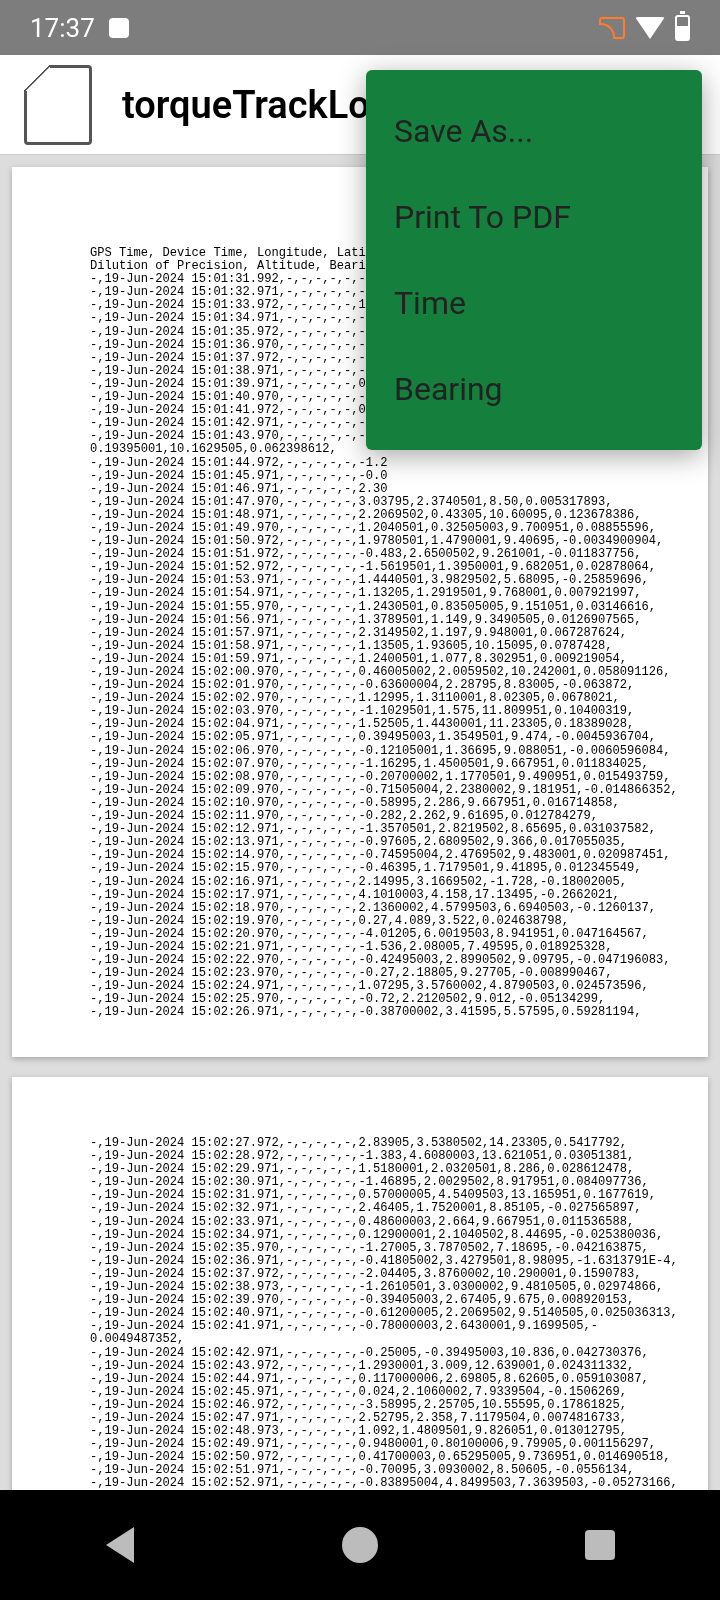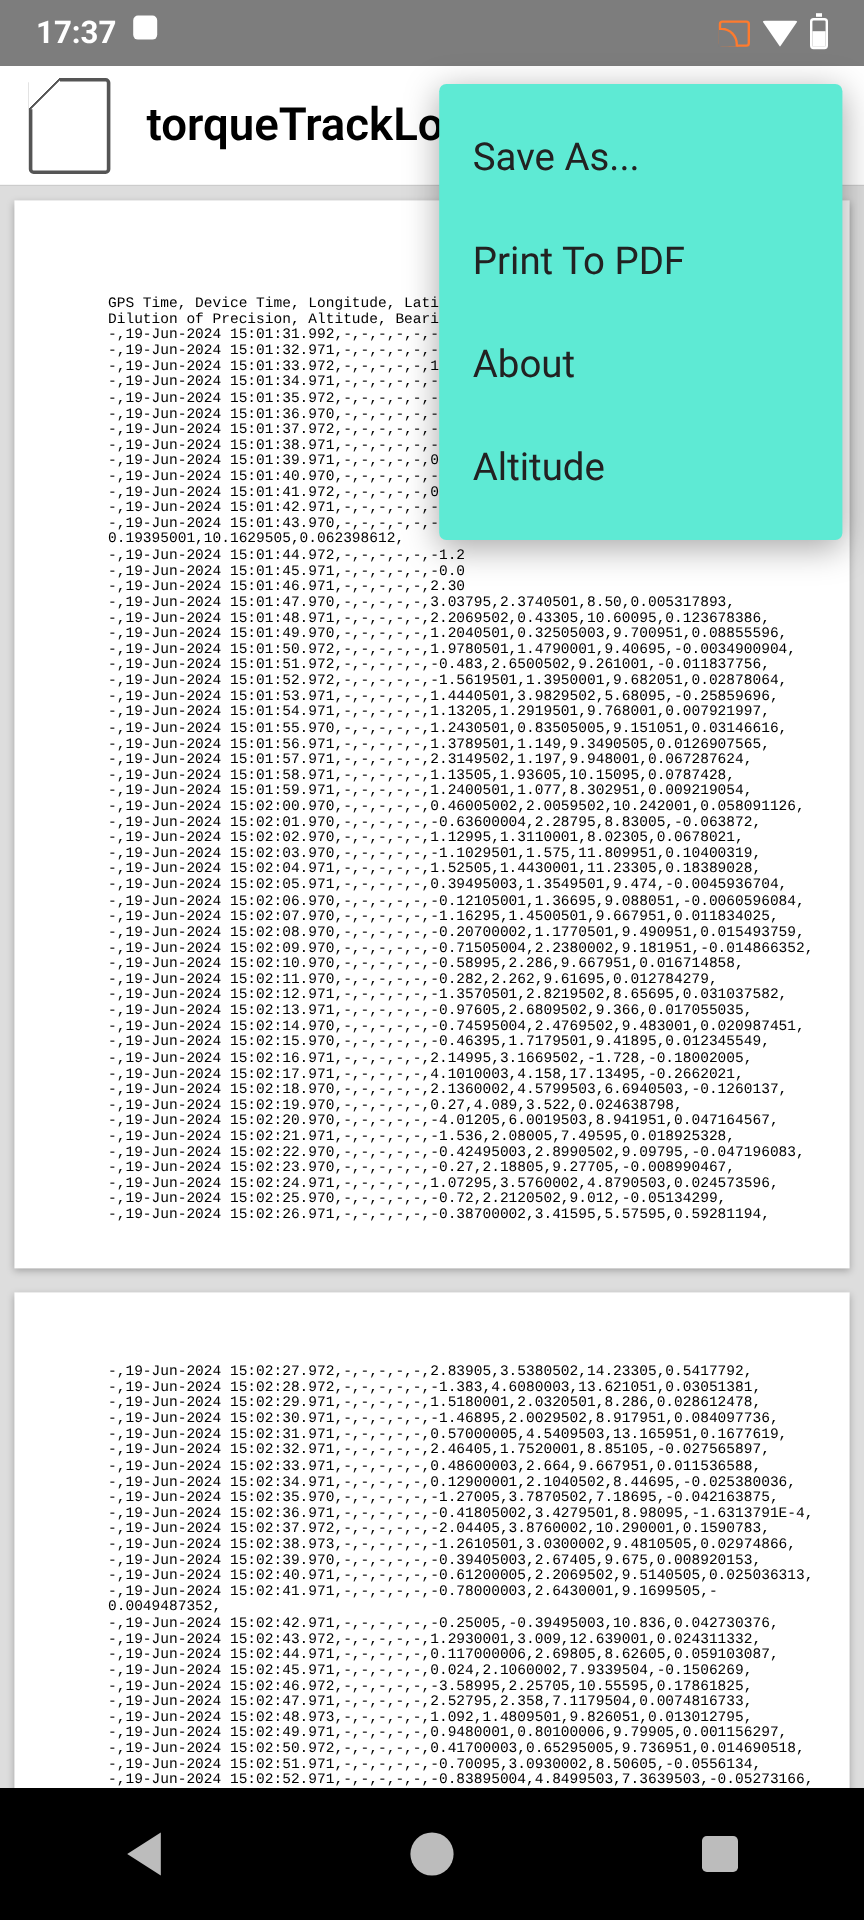--- a/index.html
+++ b/index.html
@@ -1,31 +1,31 @@
 <!DOCTYPE html>
 <html><head>
 <meta charset="utf-8">
 <style>
   * { margin:0; padding:0; box-sizing:border-box; }
   html,body { width:720px; height:1600px; font-family:-apple-system,Roboto,sans-serif; background:#000; overflow:hidden;}
   .status-bar { height:55px; background:#7d7d7d; color:#fff; display:flex; align-items:center; justify-content:space-between; padding:0 30px; font-size:24px; }
-  .status-left { display:flex; align-items:flex-start; gap:14px; font-weight:700; }
+  .status-left { display:flex; align-items:center; gap:14px; font-weight:400; }
   .status-right { display:flex; align-items:center; gap:10px; }
   .clock { font-size:26px; }
   .white-square { width:20px; height:20px; background:#fff; border-radius:4px; }
   .app-bar { height:100px; background:#fff; display:flex; align-items:center; padding:0 24px; gap:30px; border-bottom:1px solid #ccc;}
   .doc-icon { width:68px; height:80px; position:relative; background:linear-gradient(#fff,#fff); border:3px solid #555; border-radius:4px;}
   .doc-icon::after { content:""; position:absolute; top:-3px; left:-3px; width:26px; height:26px; background:linear-gradient(135deg,#fff 49%,#555 50%,#555 53%,#fff 54%); }
   .app-title { font-size:38px; font-weight:600; color:#000; }
   .viewport { position:absolute; top:155px; left:0; right:0; bottom:110px; background:#ddd; padding:12px; overflow:hidden;}
   .page { background:#fff; margin:0 auto 20px auto; width:696px; padding:80px 0 60px 78px; box-shadow:0 2px 6px rgba(0,0,0,.25);}
   .page pre { font-family:"Courier New",monospace; font-size:12.1px; line-height:13.1px; white-space:pre; color:#000;}
   .page1 { height:890px; }
   .page2 { height:605px; padding-top:60px;}
-  .menu { position:absolute; top:70px; right:18px; width:336px; background:#5eead4; border-radius:6px; box-shadow:0 6px 28px rgba(0,0,0,.35); padding:18px 0;}
+  .menu { position:absolute; top:70px; right:18px; width:336px; background:#15803d; border-radius:6px; box-shadow:0 6px 28px rgba(0,0,0,.35); padding:18px 0;}
   .menu-item { padding:24px 28px; font-size:32px; color:#222; }
   .navbar { position:absolute; bottom:0; left:0; right:0; height:110px; background:#000; display:flex; justify-content:space-around; align-items:center;}
   .nav-btn { width:60px; height:60px; display:flex; align-items:center; justify-content:center;}
   .tri { width:0; height:0; border-top:18px solid transparent; border-bottom:18px solid transparent; border-right:28px solid #bcbcbc;}
   .circ { width:36px; height:36px; border-radius:50%; background:#bcbcbc;}
   .sq { width:30px; height:30px; background:#bcbcbc; border-radius:4px;}
   .cast-icon { width:26px; height:22px; border:2.5px solid #ff7b2e; border-radius:3px; position:relative;}
   .cast-icon::after{content:"";position:absolute;left:-2px;bottom:-2px;width:14px;height:14px;border-top:2.5px solid #ff7b2e;border-right:2.5px solid #ff7b2e;border-radius:0 14px 0 0;background:#7d7d7d;}
   .wifi-icon{width:0;height:0;border-left:15px solid transparent;border-right:15px solid transparent;border-top:22px solid #fff;border-radius:3px;}
   .batt-icon{width:15px;height:26px;border:2.5px solid #fff;border-radius:3px;position:relative;}
@@ -142,22 +142,22 @@
 -,19-Jun-2024 15:02:50.972,-,-,-,-,-,0.41700003,0.65295005,9.736951,0.014690518,
 -,19-Jun-2024 15:02:51.971,-,-,-,-,-,-0.70095,3.0930002,8.50605,-0.0556134,
 -,19-Jun-2024 15:02:52.971,-,-,-,-,-,-0.83895004,4.8499503,7.3639503,-0.05273166,
 -,19-Jun-2024 15:02:53.971,-,-,-,-,-,1.8220501,2.6899502,10.38405,0.10276117,</pre>
   </div>
 </div>
 
 <div class="menu">
   <div class="menu-item">Save As...</div>
   <div class="menu-item">Print To PDF</div>
-  <div class="menu-item">About</div>
-  <div class="menu-item">Altitude</div>
+  <div class="menu-item">Time</div>
+  <div class="menu-item">Bearing</div>
 </div>
 
 <div class="navbar">
   <div class="nav-btn">
       <div class="tri"></div>
     </div>
   <div class="nav-btn">
       <div class="circ"></div>
     </div>
   <div class="nav-btn">

